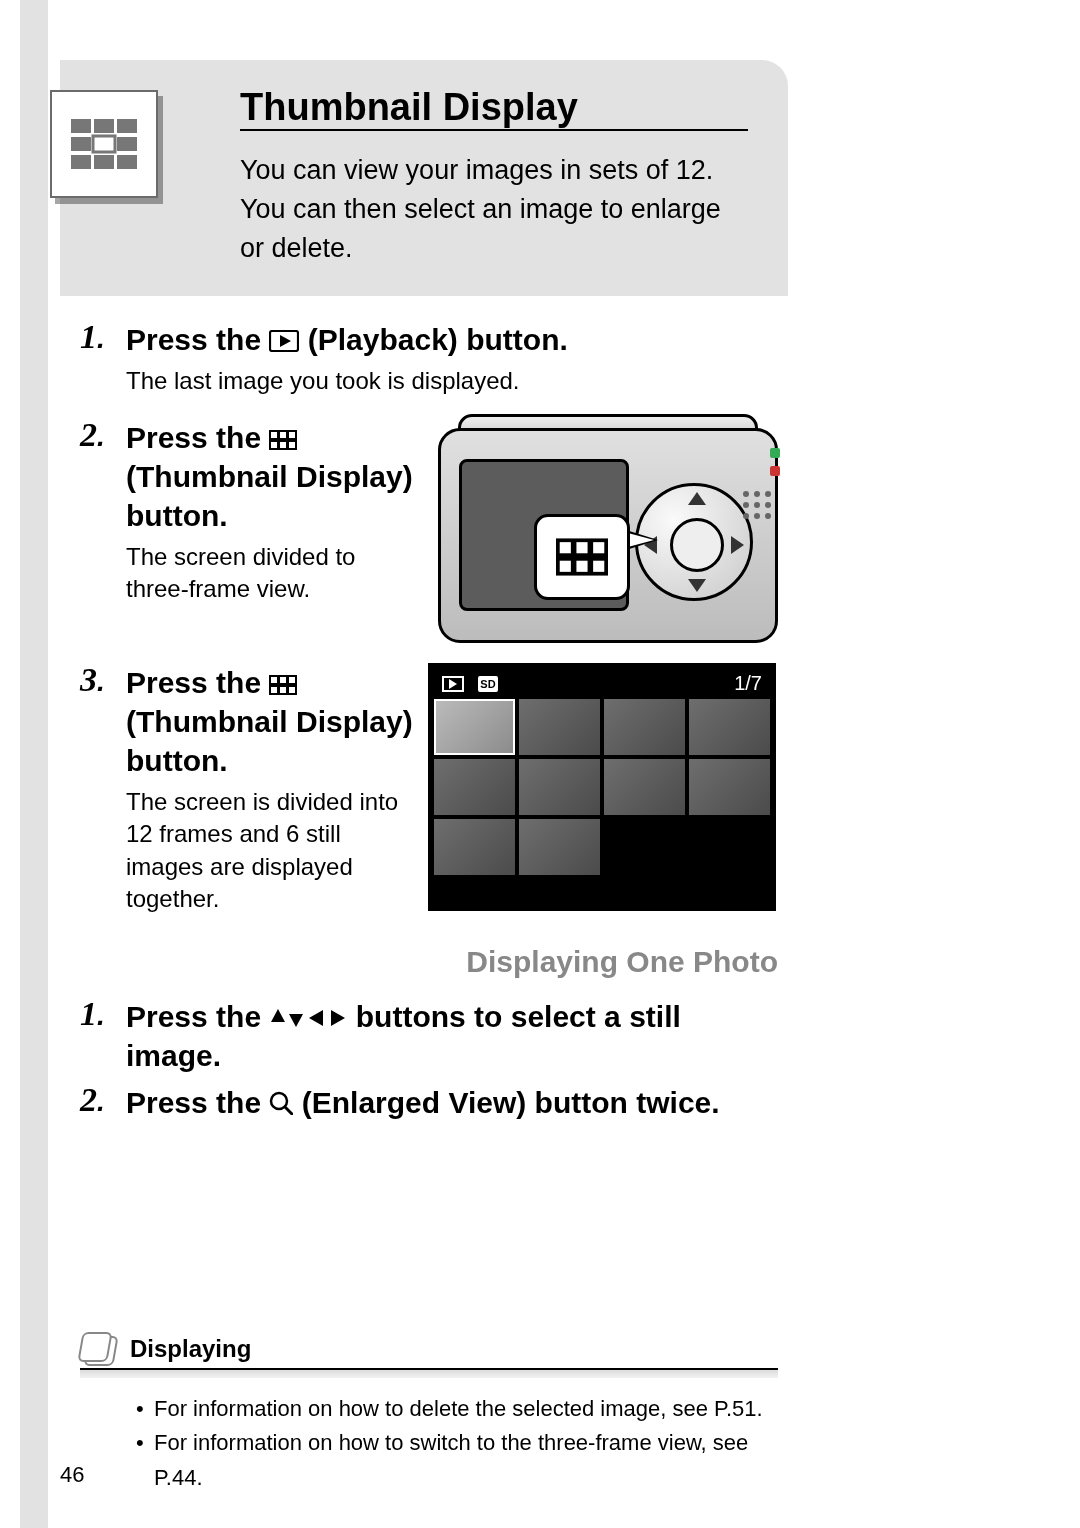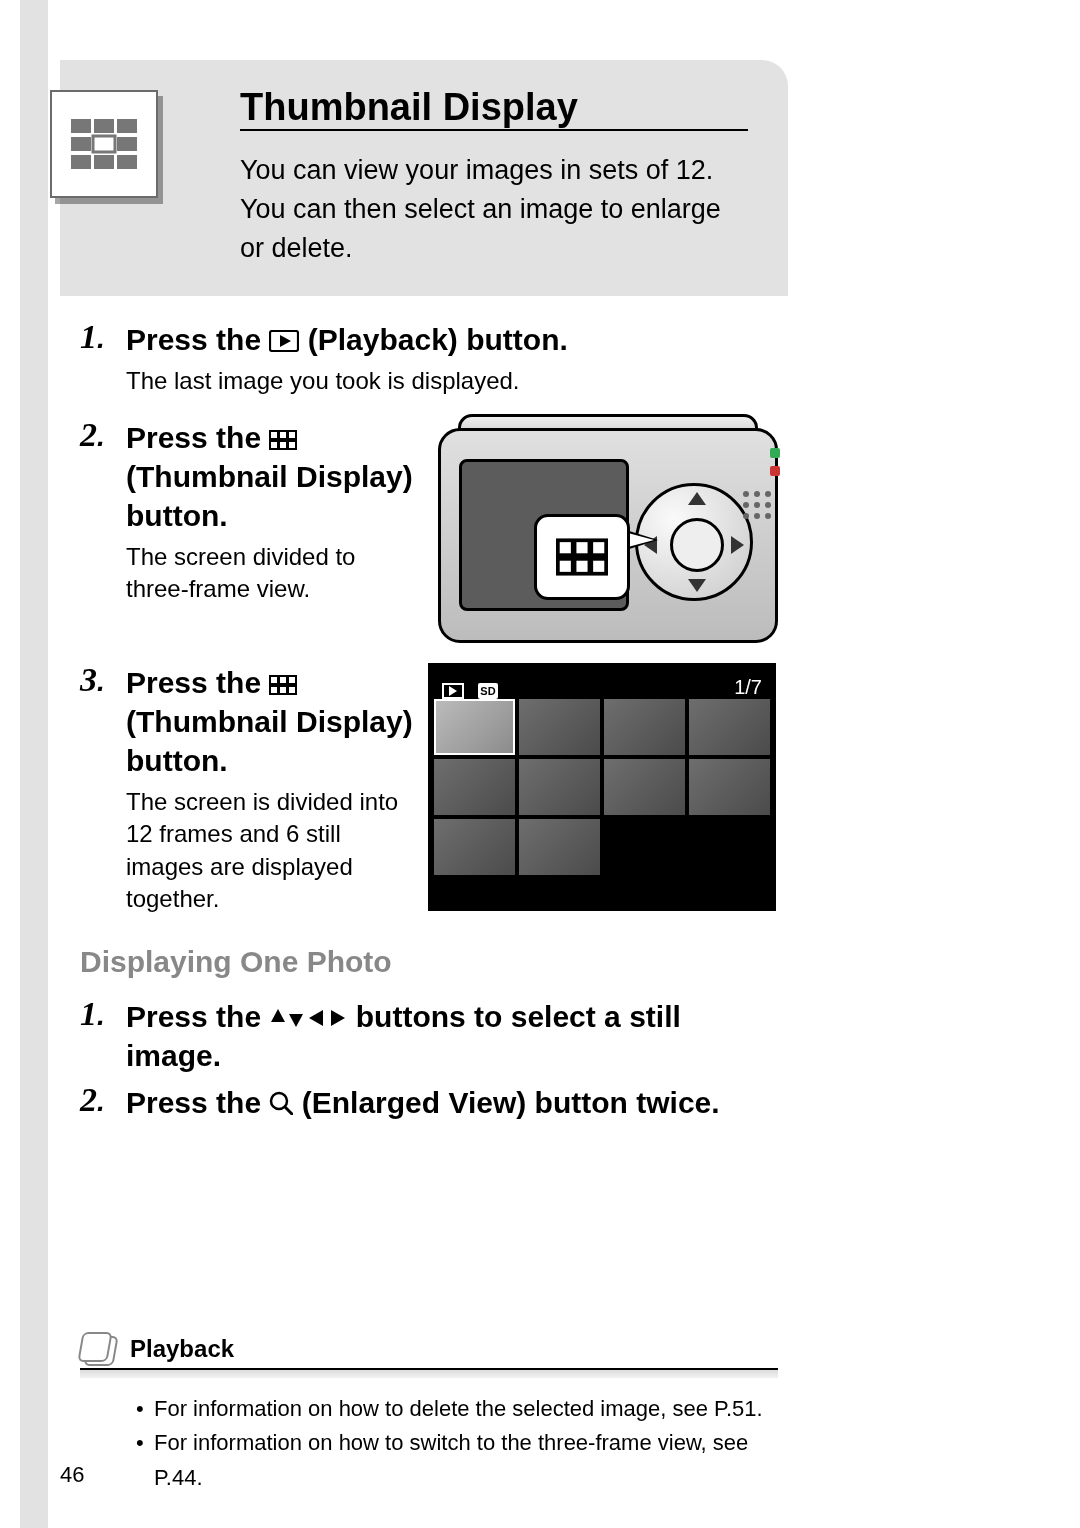--- a/index.html
+++ b/index.html
@@ -102,28 +102,29 @@
   }
   .dot-grid { position:absolute; right:4px; top:60px; width:28px; display:grid; grid-template-columns:repeat(3,6px); grid-auto-rows:6px; gap:5px;}
   .dot-grid i{background:#666;border-radius:50%;}
   .side-dots{position:absolute; right:-2px; top:30px; width:10px; display:flex; flex-direction:column; gap:8px;}
   .side-dots i{width:10px;height:10px;background:#3a5;border-radius:2px;}
   .side-dots i.r{background:#c33;}  
 
   .subhead {
     font-size: 30px; color: #888; font-weight: bold;
     margin: 30px 0 18px 0;
+    text-align: right;
   }
 
   .caption { font-size: 22px; margin-bottom: 6px; }
   .preview {
     width: 348px; height: 248px; background: #000;
     padding: 6px;
   }
-  .preview-top { height: 30px; display:flex; align-items:flex-end; justify-content:flex-end; gap:14px; padding:0 8px; color:#fff; font-size:20px;}
+  .preview-top { height: 30px; display:flex; align-items:center; justify-content:flex-end; gap:14px; padding:0 8px; color:#fff; font-size:20px;}
   .preview-top .play { width:22px; height:16px; border:2px solid #fff; display:flex;align-items:center;justify-content:center;}
   .preview-top .play::after{content:"";border-left:8px solid #fff;border-top:5px solid transparent;border-bottom:5px solid transparent;}
   .preview-top .sd { width:20px; height:16px; background:#fff; color:#000; font-size:11px; font-weight:bold; display:flex;align-items:center;justify-content:center; border-radius:2px;}
   .grid4 { display:grid; grid-template-columns:repeat(4,1fr); gap:4px; }
   .grid4 > div { height:56px; background: linear-gradient(135deg,#6e6e6e,#4b4b4b); }
   .grid4 > div.sel { outline:2px solid #fff; outline-offset:-2px; background: linear-gradient(135deg,#bcbcbc,#8a8a8a);}
 
   
   .reference { margin-top: 210px; }
   .ref-head { display:flex; align-items:center; gap:10px; }
@@ -342,21 +343,21 @@
           </svg>
           <span> (Enlarged View) button twice.</span>
         </div>
       </div>
     </div>
   </div>
 
   <div class="reference">
     <div class="ref-head">
       <div class="ref-icon"></div>
-      <div class="ref-title">Playback</div>
+      <div class="ref-title">Displaying</div>
     </div>
     <div class="ref-bar"></div>
     <ul class="ref-list">
       <li>For information on how to delete the selected image, see P.51.</li>
       <li>For information on how to switch to the three-frame view, see P.44.</li>
     </ul>
   </div>
 
 </div>
 

